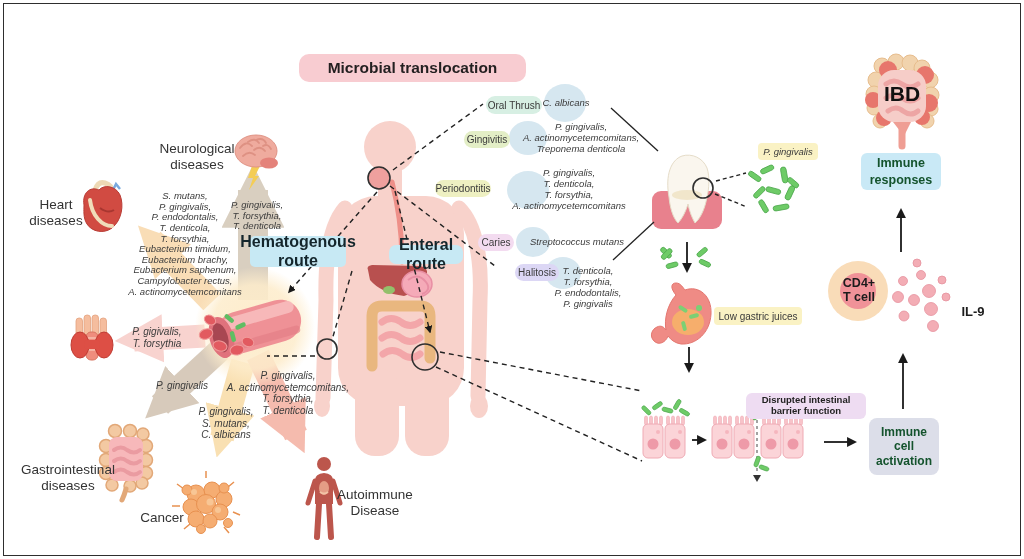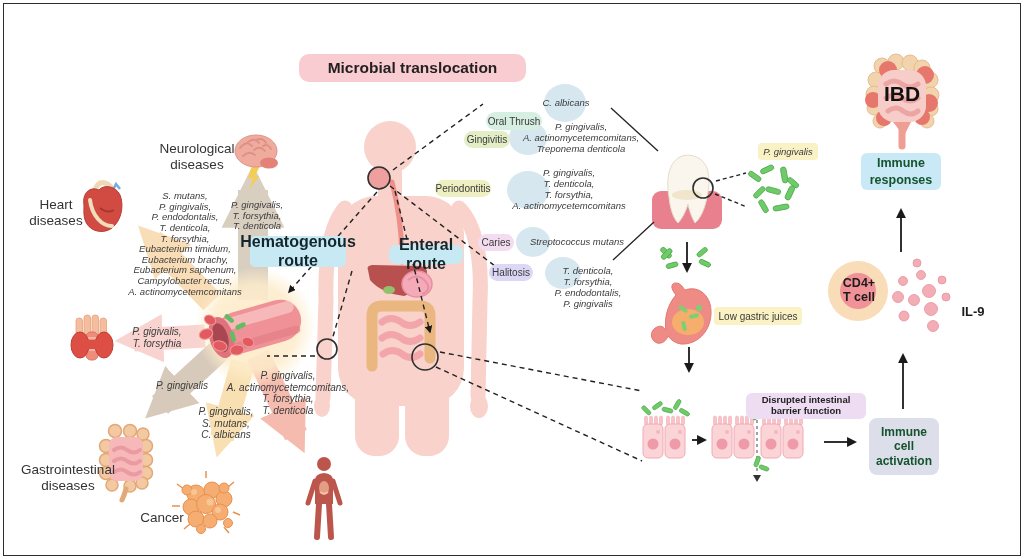--- a/index.html
+++ b/index.html
@@ -11,21 +11,21 @@
   .ml{white-space:pre-line;}
   .sp{font-style:italic;font-size:10px;color:#3c3c3c;}
   .sp-sm{font-style:italic;font-size:9.5px;color:#3c3c3c;}
   .disease{font-size:13.5px;color:#333;}
   .boxed{display:flex;align-items:center;justify-content:center;font-weight:bold;color:#14532d;}
   .title-box{left:299px;top:54px;width:227px;height:28px;background:#f8ccd1;border-radius:10px;
              font-size:15.5px;color:#231f20;}
   .route-box{background:#c7e9f4;border-radius:5px;font-size:16px;line-height:1.18;color:#14262c;}
   .pill{position:absolute;display:flex;align-items:center;justify-content:center;
         border-radius:9px;font-size:10px;color:#3a3a3a;}
-  .pill-oralthrush{background:#d7efe3;margin-top:16px;}
+  .pill-oralthrush{background:#d7efe3;}
   .pill-gingivitis{background:#e3eec6;}
   .pill-periodontitis{background:#eef0c2;}
   .pill-caries{background:#f3dbf0;}
   .pill-halitosis{background:#dcd7f5;}
   .ylabel{position:absolute;display:flex;align-items:center;justify-content:center;
           background:#faf2c4;border-radius:4px;font-size:9.5px;color:#3a3a3a;}
   .barrier-label{left:746px;top:393px;width:120px;background:#eedcf2;border-radius:6px;
                  font-weight:bold;font-size:9.5px;line-height:1.15;color:#222;padding:2px 0;}
   .activation-box{left:869px;top:418px;width:70px;height:57px;background:#dcdee9;border-radius:8px;
                   font-size:12px;line-height:1.2;}
@@ -446,20 +446,22 @@
 
   <div class="lbl disease ml" style="left:8px;top:462px;width:120px;">Gastrointestinal
 diseases</div>
   <div class="lbl sp" style="left:147px;top:380px;width:70px;">P. gingivalis</div>
 
   <div class="lbl disease" style="left:122px;top:510px;width:80px;">Cancer</div>
   <div class="lbl sp ml" style="left:171px;top:406px;width:110px;line-height:1.15;">P. gingivalis,
 S. mutans,
 C. albicans</div>
 
+  <div class="lbl disease ml" style="left:325px;top:487px;width:100px;">Autoimmune
+Disease</div>
   <div class="lbl sp ml" style="left:218px;top:370px;width:140px;line-height:1.15;">P. gingivalis,
 A. actinomycetemcomitans,
 T. forsythia,
 T. denticola</div>
 
   <div class="pill pill-oralthrush" style="left:486px;top:96px;width:56px;height:18px;">Oral Thrush</div>
   <div class="lbl sp-sm" style="left:536px;top:98px;width:60px;">C. albicans</div>
 
   <div class="pill pill-gingivitis" style="left:464px;top:131px;width:46px;height:17px;">Gingivitis</div>
   <div class="lbl sp-sm ml" style="left:519px;top:122px;width:124px;line-height:1.15;">P. gingivalis,
@@ -468,21 +470,21 @@
 
   <div class="pill pill-periodontitis" style="left:435px;top:180px;width:56px;height:17px;">Periodontitis</div>
   <div class="lbl sp-sm ml" style="left:507px;top:168px;width:124px;line-height:1.15;">P. gingivalis,
 T. denticola,
 T. forsythia,
 A. actinomycetemcomitans</div>
 
   <div class="pill pill-caries" style="left:478px;top:234px;width:36px;height:17px;">Caries</div>
   <div class="lbl sp-sm" style="left:517px;top:237px;width:120px;">Streptococcus mutans</div>
 
-  <div class="pill pill-halitosis" style="left:489px;top:264px;width:44px;height:17px;">Halitosis</div>
+  <div class="pill pill-halitosis" style="left:515px;top:264px;width:44px;height:17px;">Halitosis</div>
   <div class="lbl sp-sm ml" style="left:528px;top:266px;width:120px;line-height:1.15;">T. denticola,
 T. forsythia,
 P. endodontalis,
 P. gingivalis</div>
 
   <div class="ylabel" style="left:758px;top:143px;width:60px;height:17px;font-style:italic;">P. gingivalis</div>
   <div class="ylabel" style="left:714px;top:307px;width:88px;height:18px;font-size:10px;">Low gastric juices</div>
   <div class="lbl ml barrier-label">Disrupted intestinal
 barrier function</div>
   <div class="lbl boxed ml activation-box">Immune

